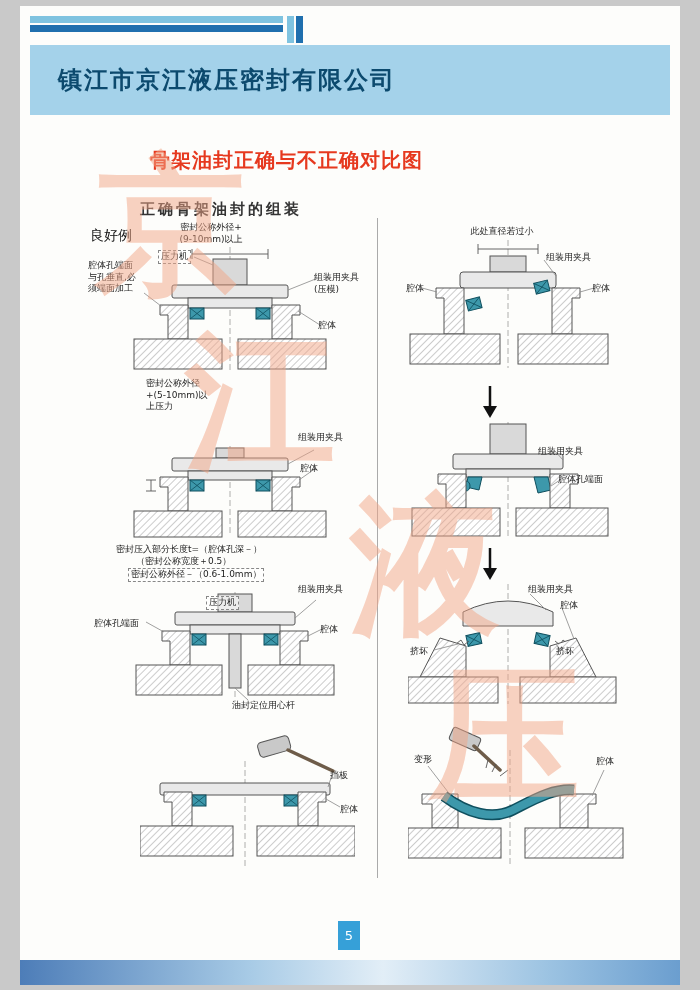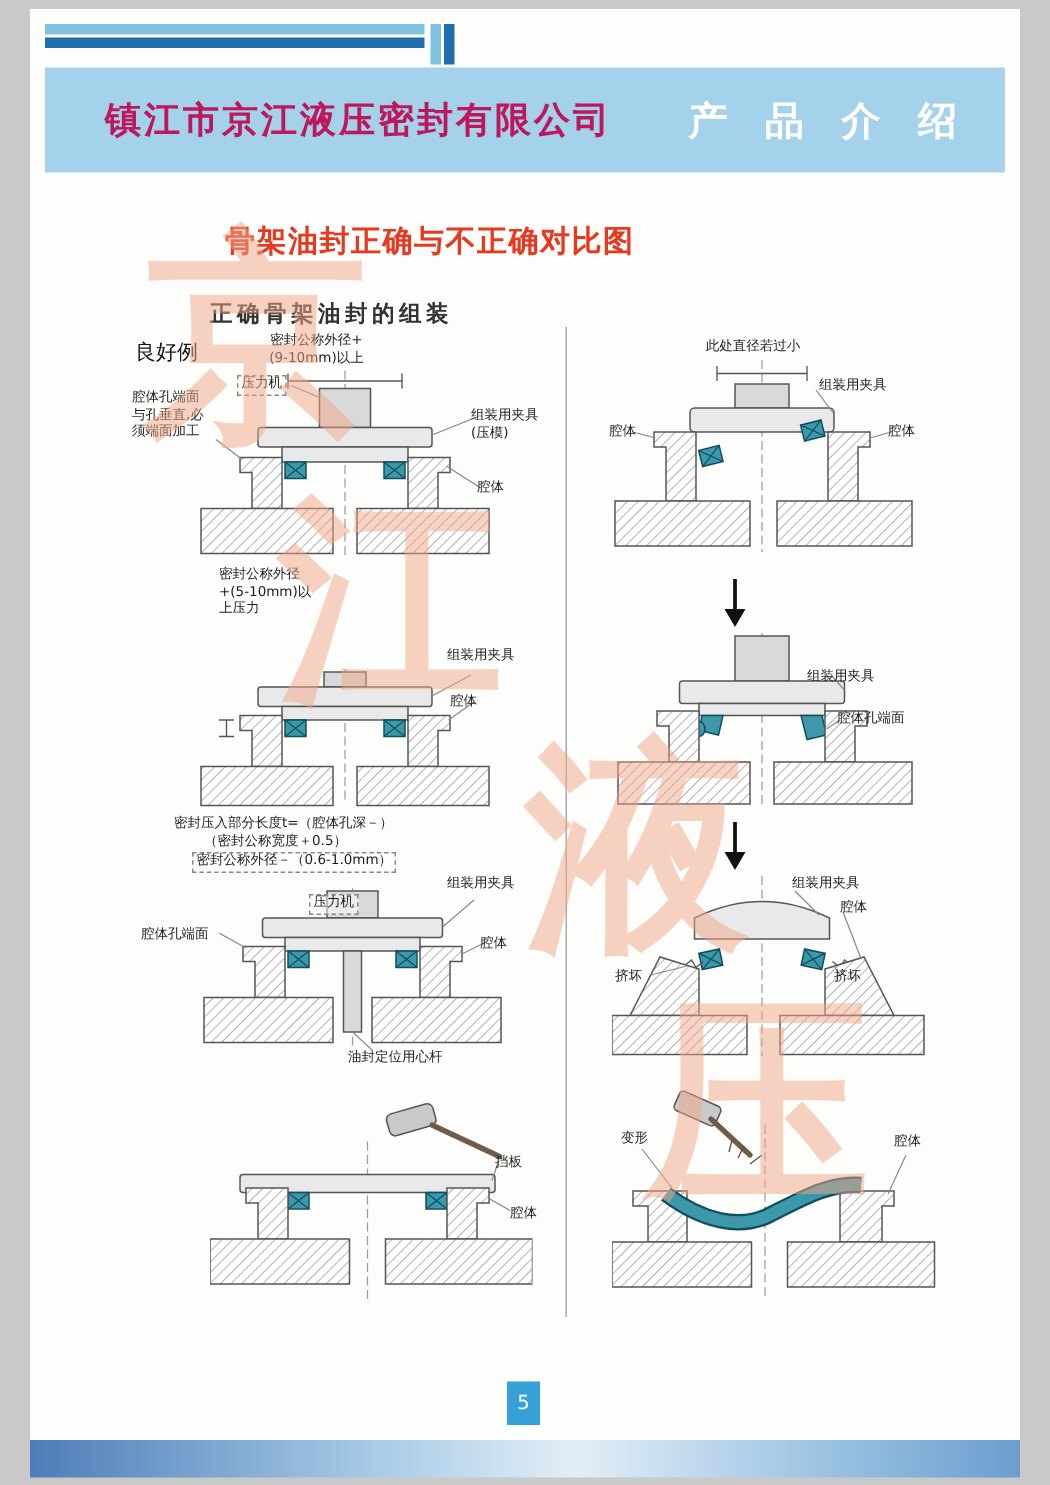--- a/index.html
+++ b/index.html
@@ -3,22 +3,22 @@
 <meta charset="utf-8">
 <style>
   *{margin:0;padding:0;box-sizing:border-box}
   html,body{background:#c6c6c6}
   body{font-family:"DejaVu Sans",sans-serif}
   #screen{position:relative;width:700px;height:990px;background:#c9c9c9;overflow:hidden}
   #paper{position:absolute;left:20px;top:6px;width:660px;height:978px;background:#fdfdfb}
   
   .stripe{position:absolute}
   #band{position:absolute;left:30px;top:45px;width:640px;height:70px;background:#a4d2ea}
-  #company{position:absolute;left:70px;top:45px;width:360px;height:70px;display:flex;align-items:center;
-    font-family:"DejaVu Serif",serif;font-weight:bold;font-size:24px;letter-spacing:2px;color:#be185d}
+  #company{position:absolute;left:58px;top:45px;width:360px;height:70px;display:flex;align-items:center;
+    font-family:"DejaVu Serif",serif;font-weight:bold;font-size:24px;letter-spacing:2px;color:#0c4a6e}
   #section{position:absolute;left:445px;top:45px;width:215px;height:70px;display:flex;align-items:center;justify-content:center;
     font-family:"DejaVu Serif",serif;font-weight:bold;font-size:26px;letter-spacing:8px;color:#ffffff}
   
   #title{position:absolute;left:150px;top:147px;width:400px;font-size:20px;font-weight:bold;color:#e6391f;letter-spacing:1px}
   .colhead{position:absolute;font-size:15px;font-weight:bold;color:#333;letter-spacing:3px;text-align:left}
   #divider{position:absolute;left:377px;top:218px;width:1px;height:660px;background:#aaa}
   
   .lbl{position:absolute;font-size:9px;color:#1c1c1c;line-height:1.3;white-space:pre-line;z-index:2}
   .ctr{text-align:center}
   .boxed{border:1px dashed #888;padding:0 2px;background:rgba(255,255,255,.5)}
@@ -59,21 +59,20 @@
     </defs>
   </svg>
 
   <div class="stripe" style="left:30px;top:16px;width:253px;height:7px;background:#7fc3e0"></div>
   <div class="stripe" style="left:30px;top:25px;width:253px;height:7px;background:#1f6fae"></div>
   <div class="stripe" style="left:287px;top:16px;width:7px;height:27px;background:#7fc3e0"></div>
   <div class="stripe" style="left:296px;top:16px;width:7px;height:27px;background:#1f6fae"></div>
 
   <div id="band"></div>
   <div id="company">镇江市京江液压密封有限公司</div>
-  <div id="section">产 品 介 绍</div>
 
   <div class="wm" style="left:95px;top:150px">京</div>
   <div class="wm" style="left:185px;top:325px">江</div>
   <div class="wm" style="left:350px;top:490px">液</div>
   <div class="wm" style="left:430px;top:660px">压</div>
 
   <div id="title">骨架油封正确与不正确对比图</div>
   <div class="colhead" style="left:140px;top:200px;width:200px">正确骨架油封的组装</div>
   <div id="divider"></div>
   <div class="lbl good" style="left:90px;top:226px">良好例</div>

